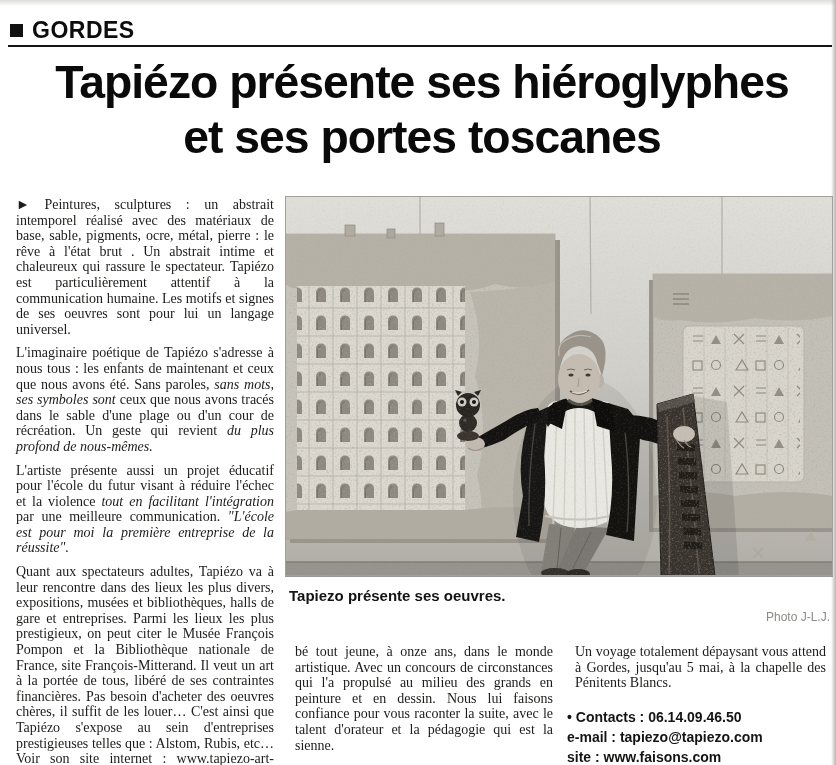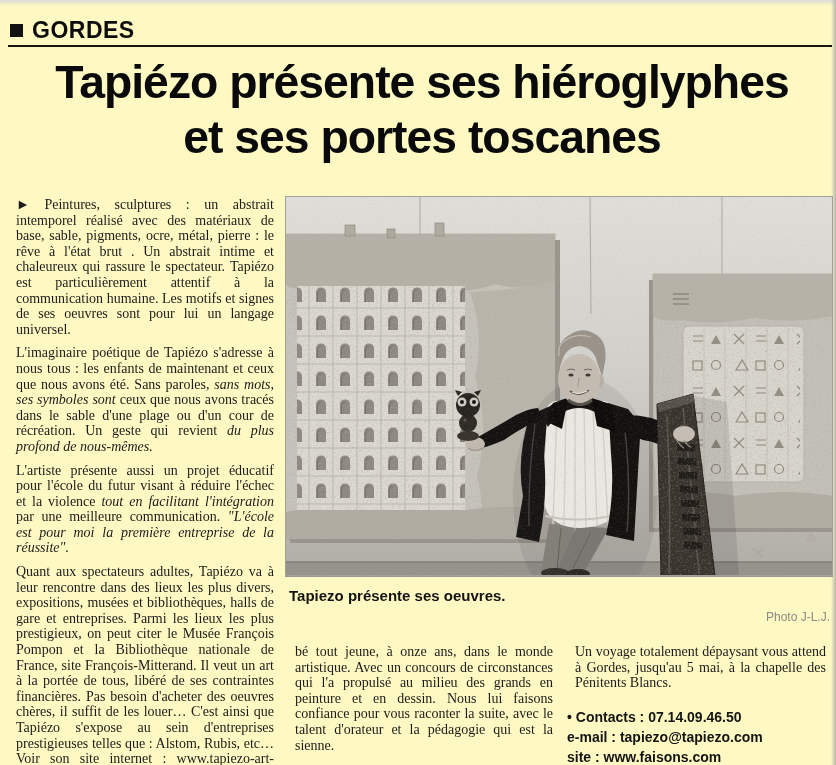--- a/index.html
+++ b/index.html
@@ -1,16 +1,16 @@
 <!DOCTYPE html>
 <html><head>
 <meta charset="utf-8">
 <style>
   html,body{margin:0;padding:0;background:#e8e7e3;}
-  .page{position:relative;width:836px;height:765px;background:#fef9c3;overflow:hidden;
+  .page{position:relative;width:836px;height:765px;background:#ffffff;overflow:hidden;
         font-family:"Liberation Serif",serif;color:#1c1b19;}
   .scan-edge-right{position:absolute;top:0;right:0;width:5px;height:100%;
         background:linear-gradient(to left,#b7b5b1,rgba(183,181,177,0));}
   .scan-edge-top{position:absolute;top:0;left:0;width:100%;height:6px;
         background:linear-gradient(to bottom,#dddcd8,rgba(221,220,216,0));}
 
   
   .section-head{position:absolute;left:10px;top:17px;display:flex;align-items:center;
         font-family:"Liberation Sans",sans-serif;font-weight:700;font-size:23px;
         letter-spacing:.5px;color:#0d0d0d;}
@@ -228,19 +228,19 @@
 
   <div class="col-mid">
       <p class="body-p"><span>bé tout jeune, à onze ans, dans le monde artistique. Avec un concours de circonstances qui l'a propulsé au milieu des grands en peinture et en dessin. Nous lui faisons confiance pour vous raconter la suite, avec le talent d'orateur et la pédagogie qui est la sienne.</span></p>
     </div>
 
   <div class="col-right">
     <div>
         <p class="body-p"><span>Un voyage totalement dépaysant vous attend à Gordes, jusqu'au 5 mai, à la chapelle des Pénitents Blancs.</span></p>
       </div>
     <div class="contacts">
-      <div>• Contacts : 07.14.09.46.50</div>
+      <div>• Contacts : 06.14.09.46.50</div>
       <div>e-mail : tapiezo@tapiezo.com</div>
       <div>site : www.faisons.com</div>
     </div>
   </div>
 
 </div>
 
 </body></html>

